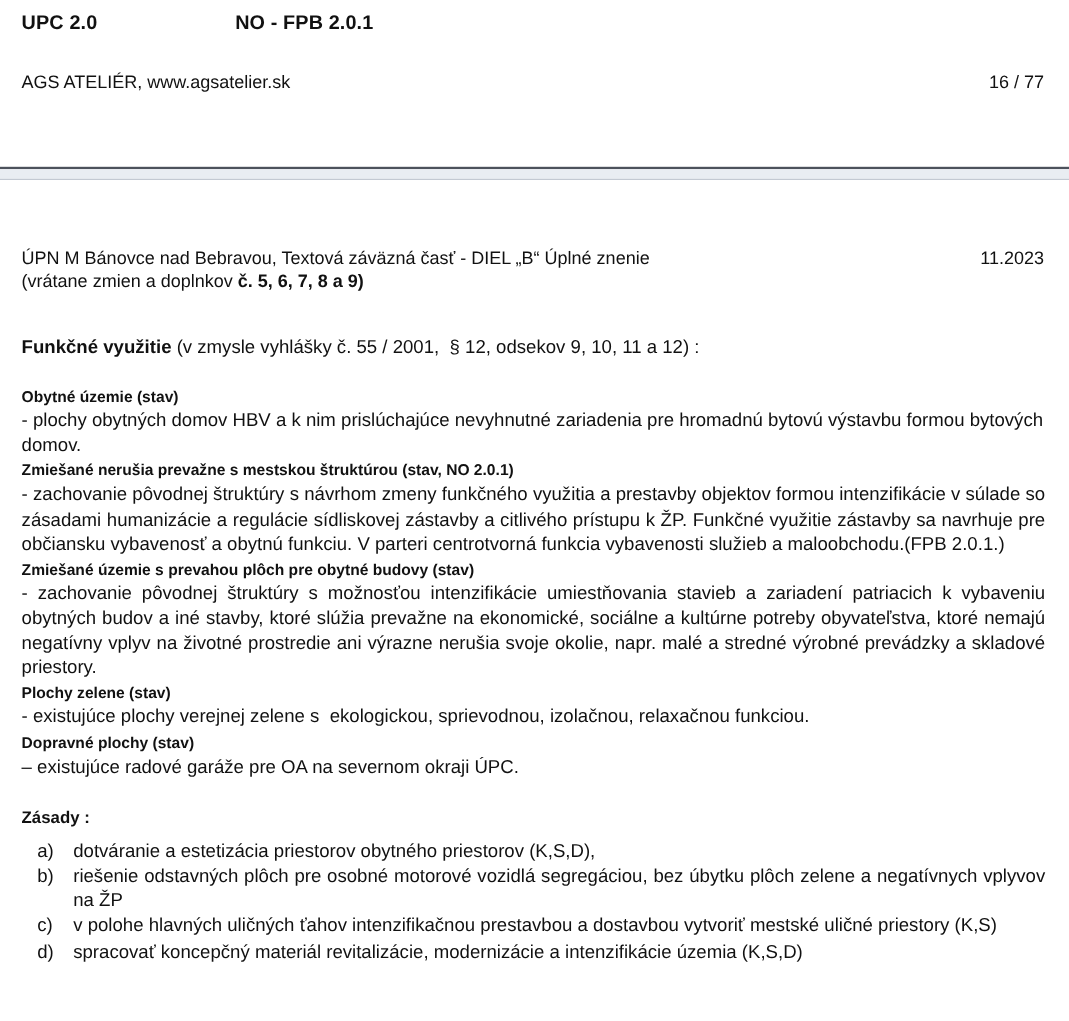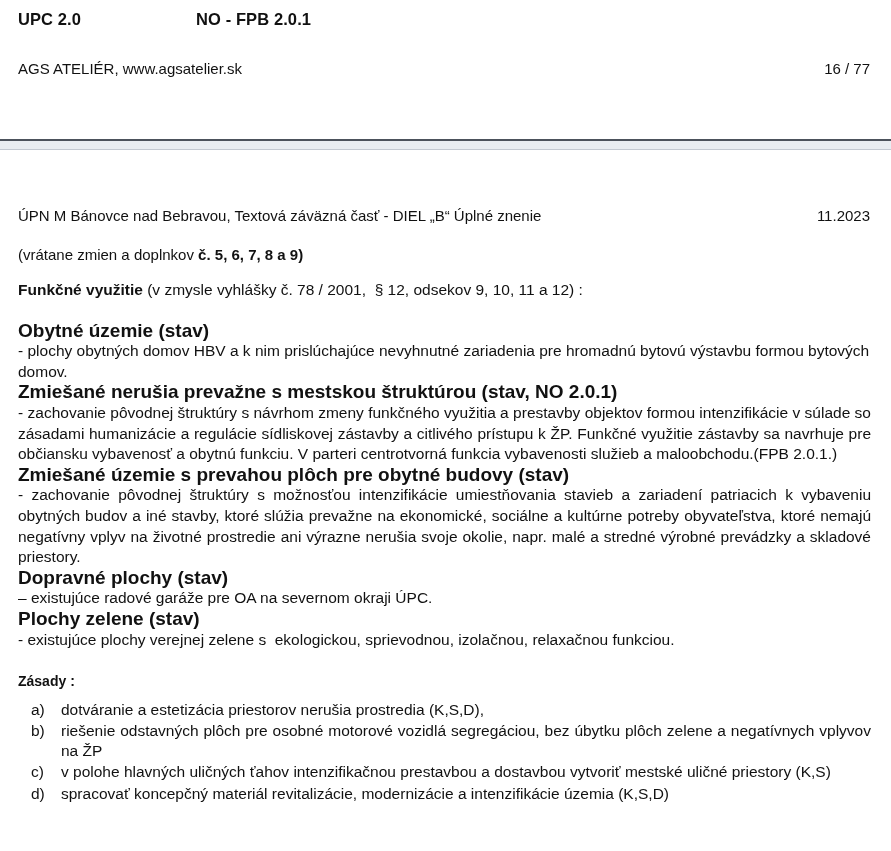--- a/index.html
+++ b/index.html
@@ -123,21 +123,20 @@
   }
   .doc-header .dh-date {
     position: absolute;
     right: 3px;
     top: 0;
     white-space: pre;
     text-align: right;
   }
   .doc-header .dh-line2 {
     white-space: pre;
-    margin-top: 20px;
   }
   .doc-header .dh-line2 b {
     font-weight: bold;
   }
 
   
   .body-block {
     position: absolute;
     left: 18px;
     top: 280px;
@@ -149,21 +148,21 @@
   .lead {
     margin: 0 0 20px 0;
     white-space: pre-wrap;
   }
   .lead b { font-weight: bold; }
 
   .section { margin: 0; }
   .section-heading {
     margin: 0;
     font-weight: bold;
-    font-size: 19px;
+    font-size: 13px;
     line-height: 20.6px;
     white-space: pre;
   }
   .section-text {
     margin: 0;
     text-align: justify;
     text-justify: inter-word;
     white-space: pre-wrap;
   }
   .section-text.no-justify {
@@ -226,55 +225,55 @@
   <div class="doc-header">
     <div class="dh-line1">
       <span class="dh-title">ÚPN M Bánovce nad Bebravou, Textová záväzná časť - DIEL „B“ Úplné znenie</span>
       <span class="dh-date">11.2023</span>
     </div>
     <div class="dh-line2"><span>(vrátane zmien a doplnkov </span><b>č. 5, 6, 7, 8 a 9)</b></div>
   </div>
 
   <div class="body-block">
 
-    <p class="lead"><b>Funkčné využitie</b><span> (v zmysle vyhlášky č. 78 / 2001,  § 12, odsekov 9, 10, 11 a 12) :</span></p>
+    <p class="lead"><b>Funkčné využitie</b><span> (v zmysle vyhlášky č. 55 / 2001,  § 12, odsekov 9, 10, 11 a 12) :</span></p>
 
     <div class="section">
       <p class="section-heading">Obytné územie (stav)</p>
       <p class="section-text no-justify">- plochy obytných domov HBV a k nim prislúchajúce nevyhnutné zariadenia pre hromadnú bytovú výstavbu formou bytových domov.</p>
     </div>
 
     <div class="section">
       <p class="section-heading">Zmiešané nerušia prevažne s mestskou štruktúrou (stav, NO 2.0.1)</p>
       <p class="section-text">- zachovanie pôvodnej štruktúry s návrhom zmeny funkčného využitia a prestavby objektov formou intenzifikácie v súlade so zásadami humanizácie a regulácie sídliskovej zástavby a citlivého prístupu k ŽP. Funkčné využitie zástavby sa navrhuje pre občiansku vybavenosť a obytnú funkciu. V parteri centrotvorná funkcia vybavenosti služieb a maloobchodu.(FPB 2.0.1.)</p>
     </div>
 
     <div class="section">
       <p class="section-heading">Zmiešané územie s prevahou plôch pre obytné budovy (stav)</p>
       <p class="section-text">- zachovanie pôvodnej štruktúry s možnosťou intenzifikácie umiestňovania stavieb a zariadení patriacich k vybaveniu obytných budov a iné stavby, ktoré slúžia prevažne na ekonomické, sociálne a kultúrne potreby obyvateľstva, ktoré nemajú negatívny vplyv na životné prostredie ani výrazne nerušia svoje okolie, napr. malé a stredné výrobné prevádzky a skladové priestory.</p>
     </div>
 
     <div class="section">
+      <p class="section-heading">Plochy zelene (stav)</p>
+      <p class="section-text no-justify">- existujúce plochy verejnej zelene s  ekologickou, sprievodnou, izolačnou, relaxačnou funkciou.</p>
+    </div>
+
+    <div class="section">
       <p class="section-heading">Dopravné plochy (stav)</p>
       <p class="section-text no-justify">– existujúce radové garáže pre OA na severnom okraji ÚPC.</p>
     </div>
 
-    <div class="section">
-      <p class="section-heading">Plochy zelene (stav)</p>
-      <p class="section-text no-justify">- existujúce plochy verejnej zelene s  ekologickou, sprievodnou, izolačnou, relaxačnou funkciou.</p>
-    </div>
-
     <div class="spacer-lg"></div>
 
     <p class="zasady-heading">Zásady :</p>
 
     <ol class="zasady-list">
       <li>
         <span class="marker">a)</span>
-        <span class="item-text">dotváranie a estetizácia priestorov nerušia prostredia (K,S,D),</span>
+        <span class="item-text">dotváranie a estetizácia priestorov obytného priestorov (K,S,D),</span>
       </li>
       <li>
         <span class="marker">b)</span>
         <span class="item-text">riešenie odstavných plôch pre osobné motorové vozidlá segregáciou, bez úbytku plôch zelene a negatívnych vplyvov na ŽP</span>
       </li>
       <li>
         <span class="marker">c)</span>
         <span class="item-text">v polohe hlavných uličných ťahov intenzifikačnou prestavbou a dostavbou vytvoriť mestské uličné priestory (K,S)</span>
       </li>
       <li>

